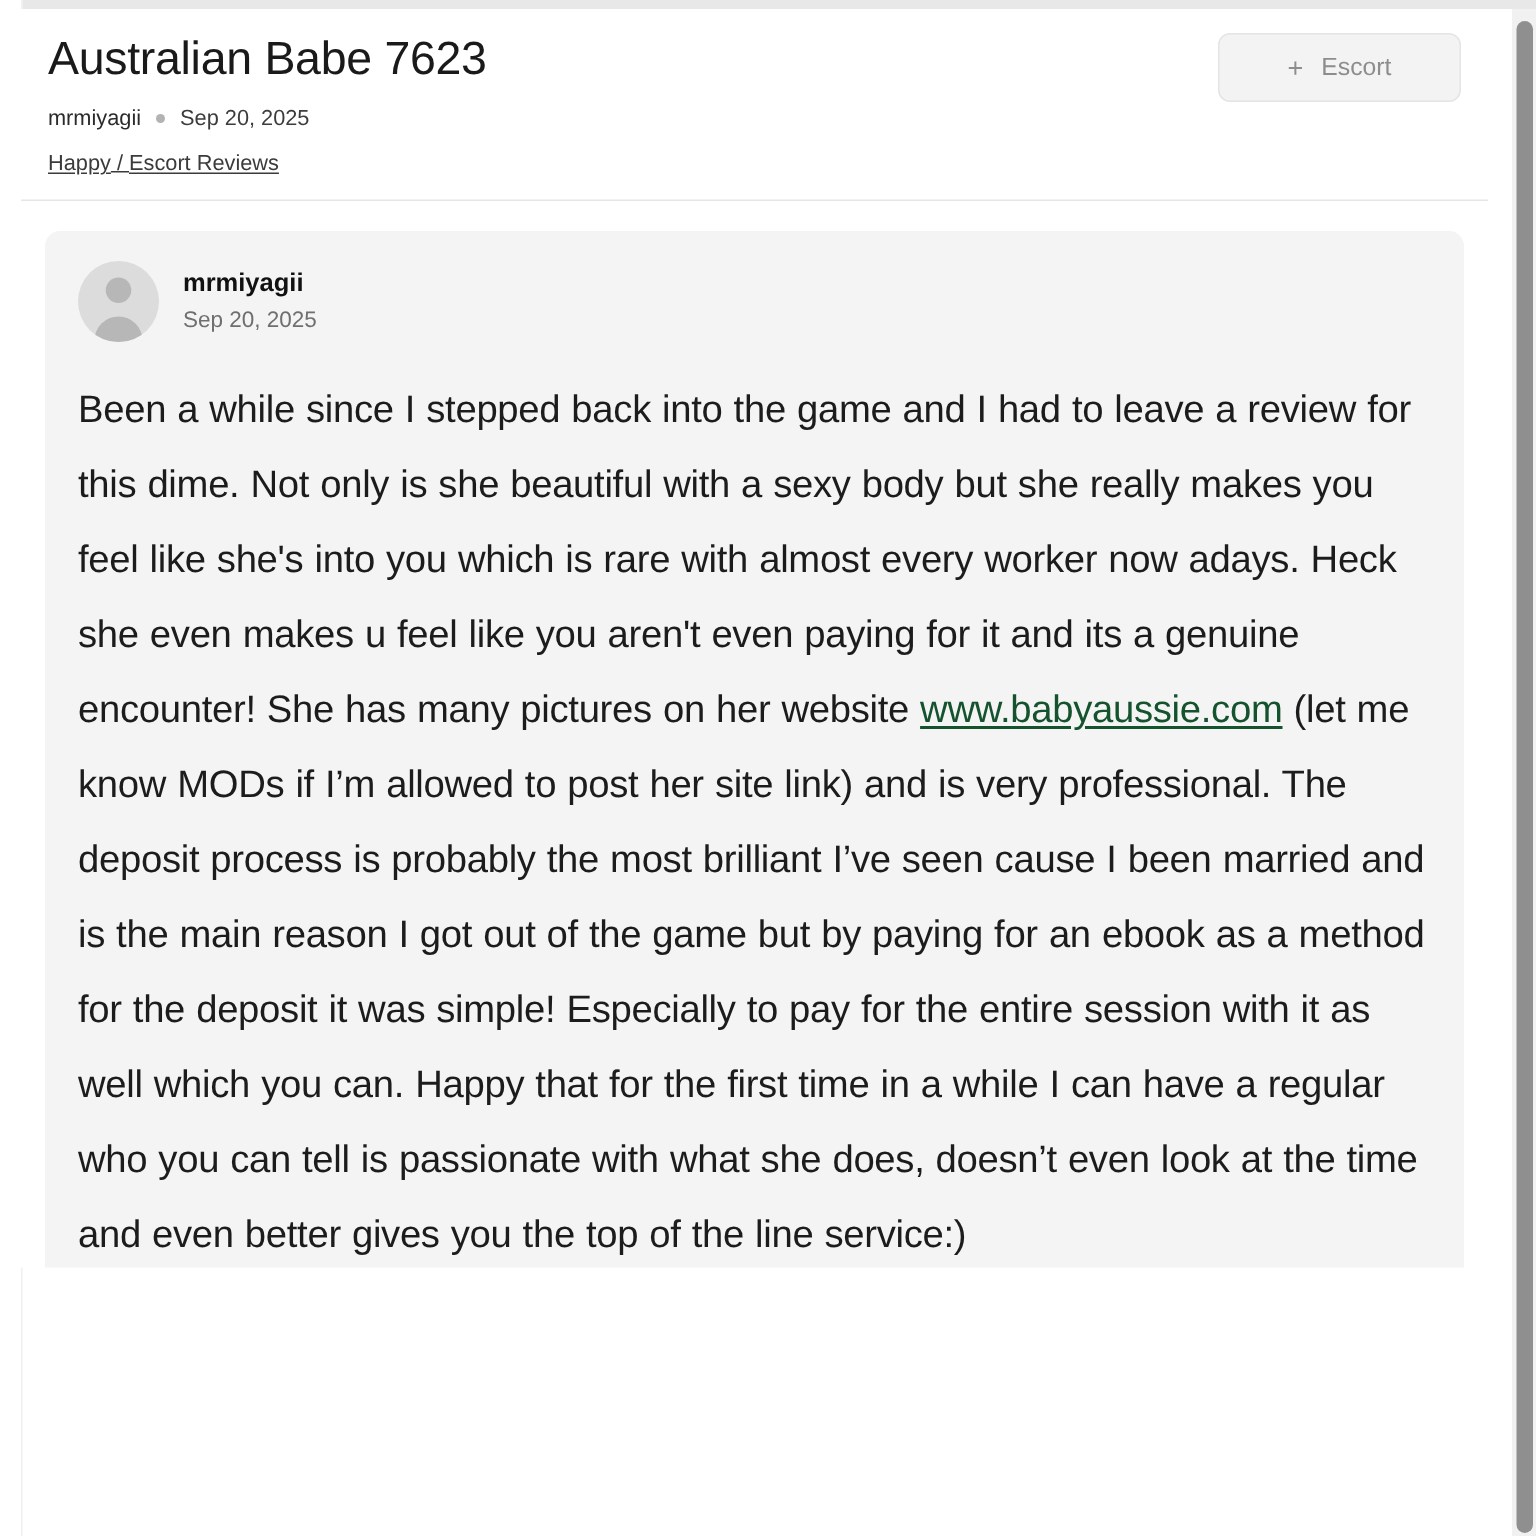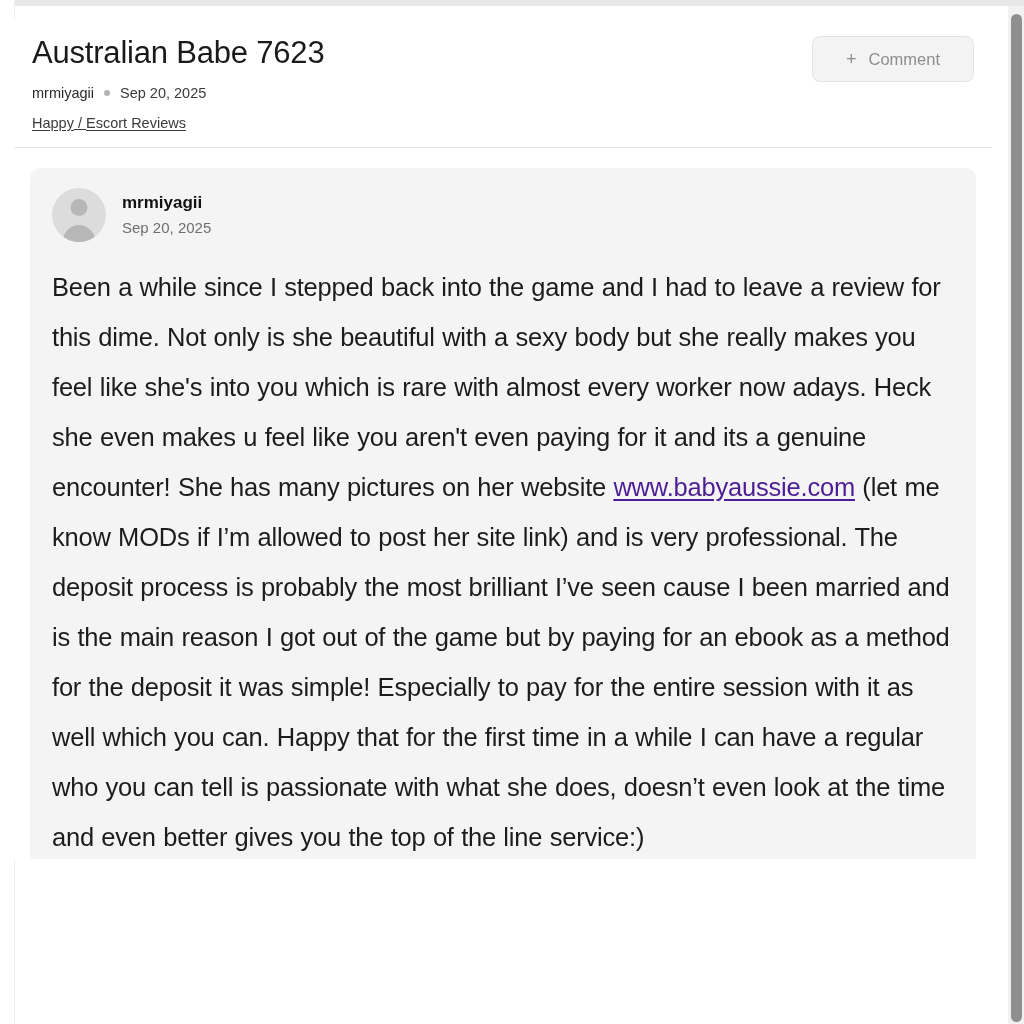--- a/index.html
+++ b/index.html
@@ -55,21 +55,21 @@
     top: 8px;
     right: 2px;
     width: 11px;
     height: 1008px;
     border-radius: 6px;
     background: #8f8f8f;
   }
 
   .content {
     position: absolute;
-    top: 20px;
+    top: 6px;
     left: 14px;
     width: 978px;
     height: 839px;
     background: #ffffff;
     overflow: hidden;
   }
 
   
   .thread-header {
     position: relative;
@@ -199,21 +199,21 @@
   }
 
   .post-body {
     font-size: 25.5px;
     line-height: 50px;
     color: #1c1c1c;
     letter-spacing: -0.2px;
     word-spacing: 0.5px;
   }
   .post-body a {
-    color: #4c1d95;
+    color: #14532d;
     text-decoration: underline;
     text-underline-offset: 3px;
   }
 </style>
 </head>
 <body>
 
 <div id="page">
 
   <div class="top-strip"></div>
@@ -230,21 +230,21 @@
         <span class="meta-dot"></span>
         <span class="meta-date">Sep 20, 2025</span>
       </div>
 
       <div class="breadcrumb">
         <span class="crumb">Happy</span><span class="crumb-sep"> / </span><span class="crumb">Escort Reviews</span>
       </div>
 
       <div class="comment-button">
         <span class="plus-icon">+</span>
-        <span>Comment</span>
+        <span>Escort</span>
       </div>
 
     </div>
 
     <div class="post-card">
 
       <div class="post-head">
         <div class="avatar">
           <div class="head"></div>
           <div class="body"></div>

